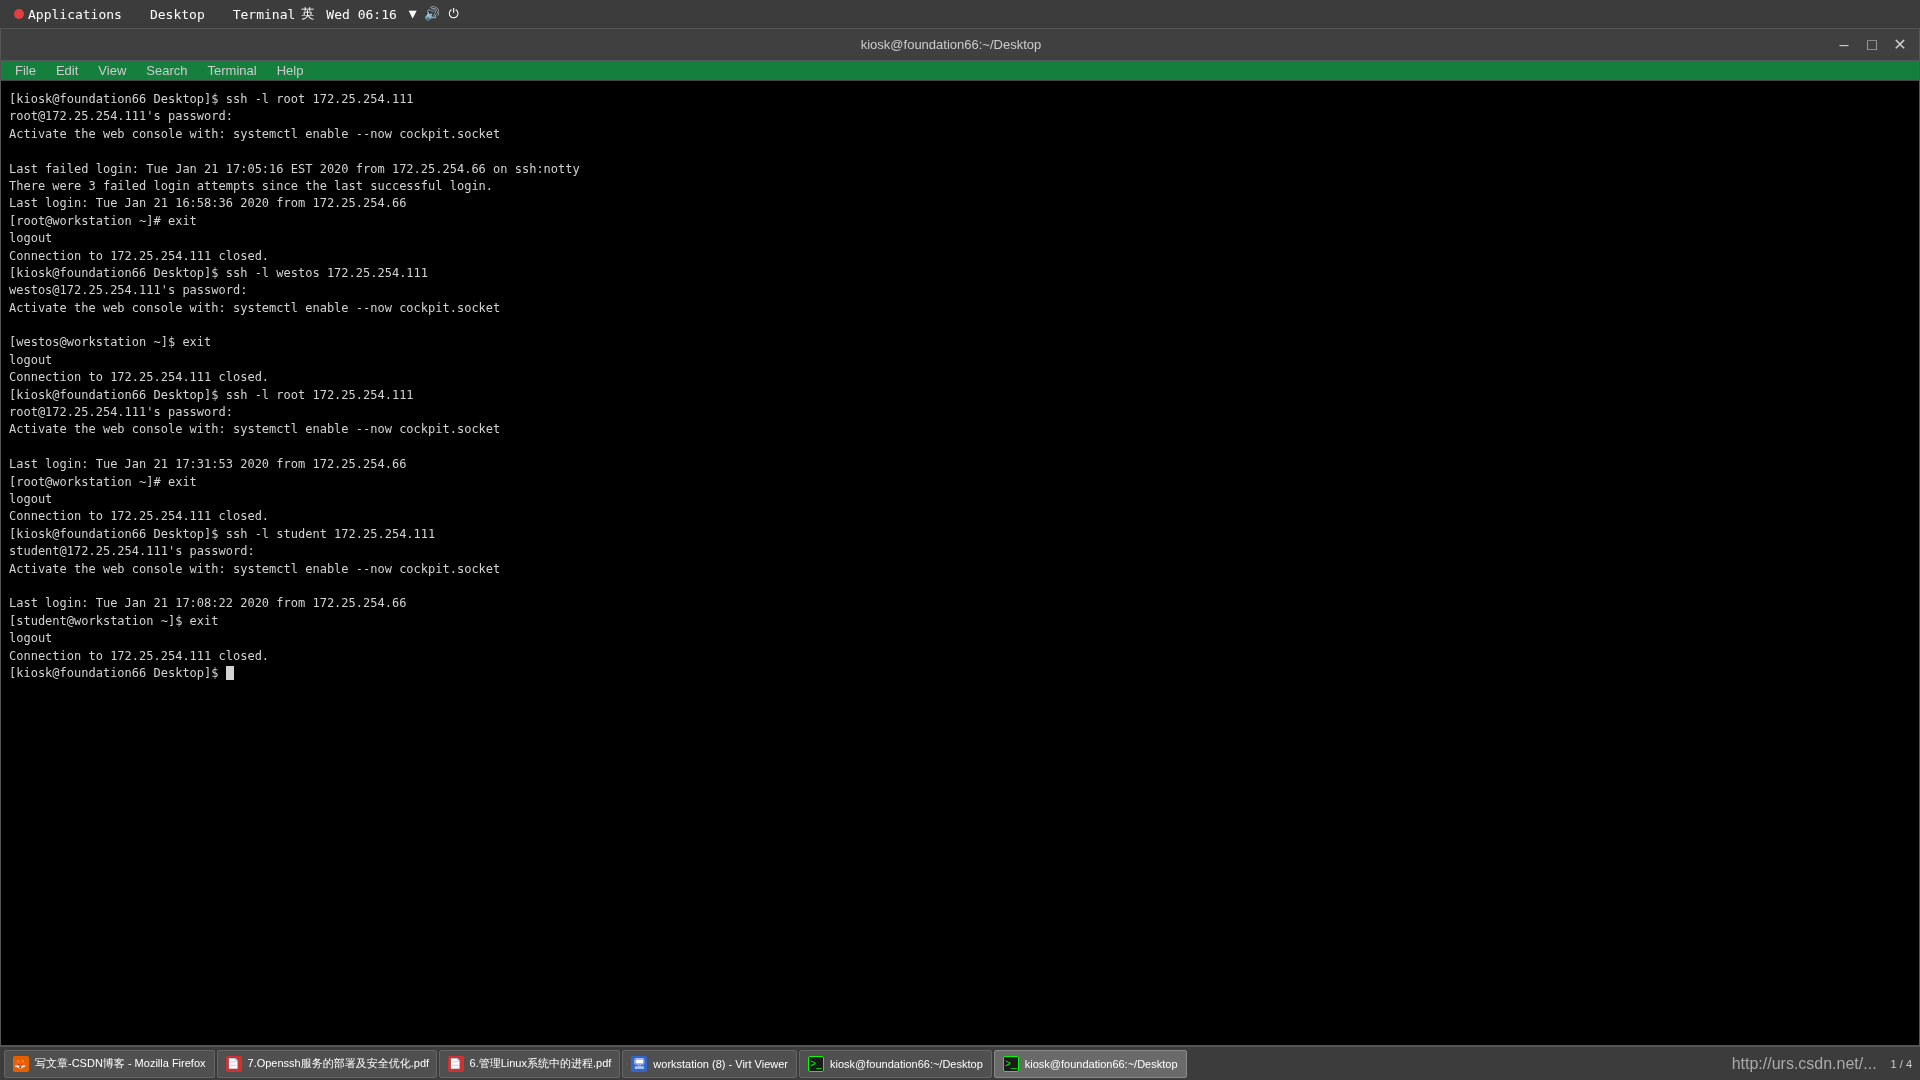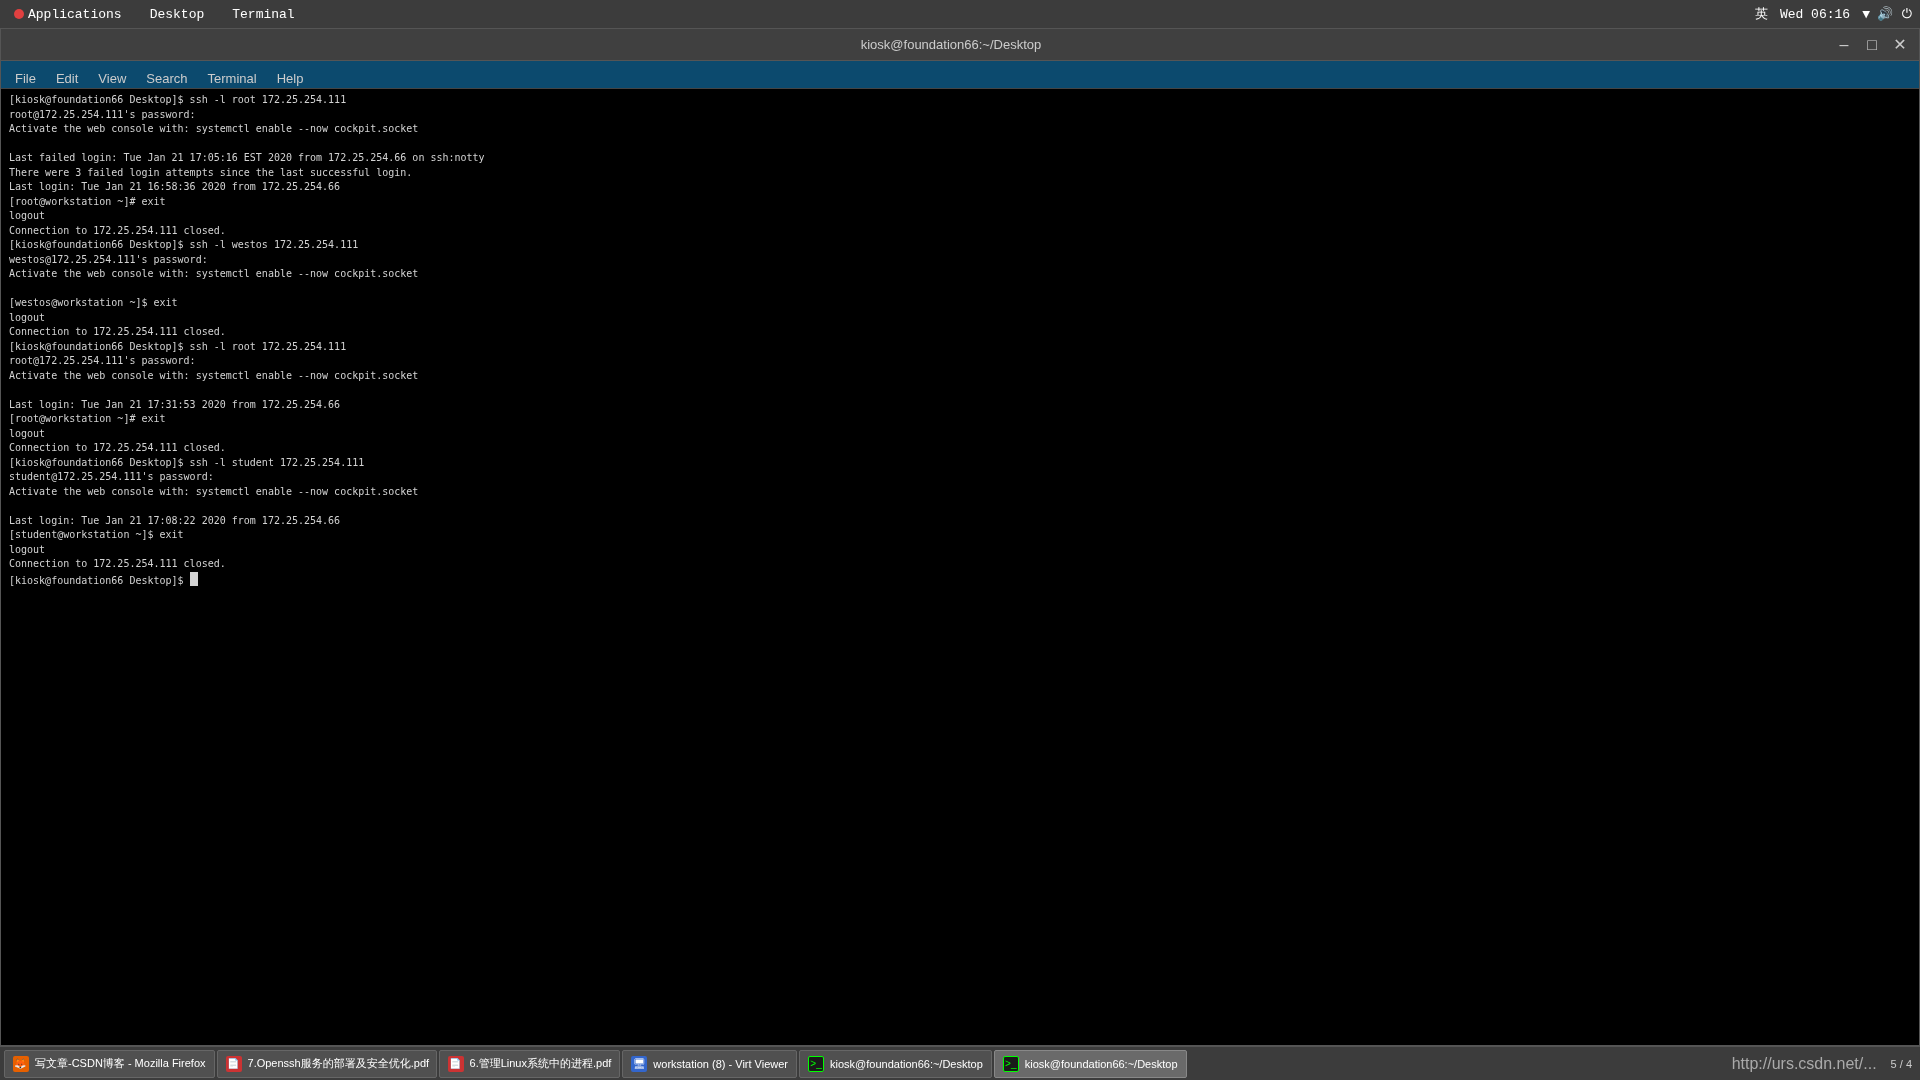--- a/index.html
+++ b/index.html
@@ -12,24 +12,23 @@
       display: flex;
       flex-direction: column;
     }
 
     
     .system-bar {
       background: #3c3c3c;
       height: 28px;
       display: flex;
       align-items: center;
-      justify-content: space-between;
+      justify-content: flex-start;
       padding: 0 8px;
       flex-shrink: 0;
-      font-family: Liberation Mono, monospace;
     }
     .system-bar-left {
       display: flex;
       align-items: center;
       gap: 16px;
     }
     .sys-app-btn {
       color: #fff;
       font-size: 13px;
       cursor: pointer;
@@ -92,24 +91,24 @@
       width: 22px;
       height: 22px;
       display: flex;
       align-items: center;
       justify-content: center;
       font-family: sans-serif;
     }
 
     
     .terminal-menubar {
-      background: #0c4a6e;
-      height: 28px;
-      display: flex;
-      align-items: flex-end;
+      background: #15803d;
+      height: 20px;
+      display: flex;
+      align-items: center;
       padding: 0 4px;
       flex-shrink: 0;
       border-bottom: 1px solid #444;
     }
     .menu-item {
       color: #ccc;
       font-size: 13px;
       font-family: sans-serif;
       padding: 2px 10px;
       cursor: pointer;
@@ -123,22 +122,23 @@
       overflow: hidden;
       color: #d3d3d3;
       font-size: 13px;
       line-height: 1.4;
     }
     .terminal-content pre {
       white-space: pre-wrap;
       word-break: break-all;
       color: #d3d3d3;
       font-family: 'DejaVu Sans Mono', 'Courier New', monospace;
-      font-size: 10px;
+      font-size: 12px;
       line-height: 1.45;
+      margin-top: 6px;
     }
     .cursor {
       display: inline-block;
       width: 8px;
       height: 14px;
       background: #d3d3d3;
       vertical-align: text-bottom;
       animation: blink 1s step-end infinite;
     }
     @keyframes blink {
@@ -307,14 +307,14 @@
   </div>
   <div class="taskbar-item">
     <div class="taskbar-icon term-icon">&gt;_</div>
     <span>kiosk@foundation66:~/Desktop</span>
   </div>
   <div class="taskbar-item active">
     <div class="taskbar-icon term-icon">&gt;_</div>
     <span>kiosk@foundation66:~/Desktop</span>
   </div>
   <div class="taskbar-url">http://urs.csdn.net/...</div>
-  <div class="taskbar-page">5 / 4</div>
+  <div class="taskbar-page">1 / 4</div>
 </div>
 
 </body></html>

